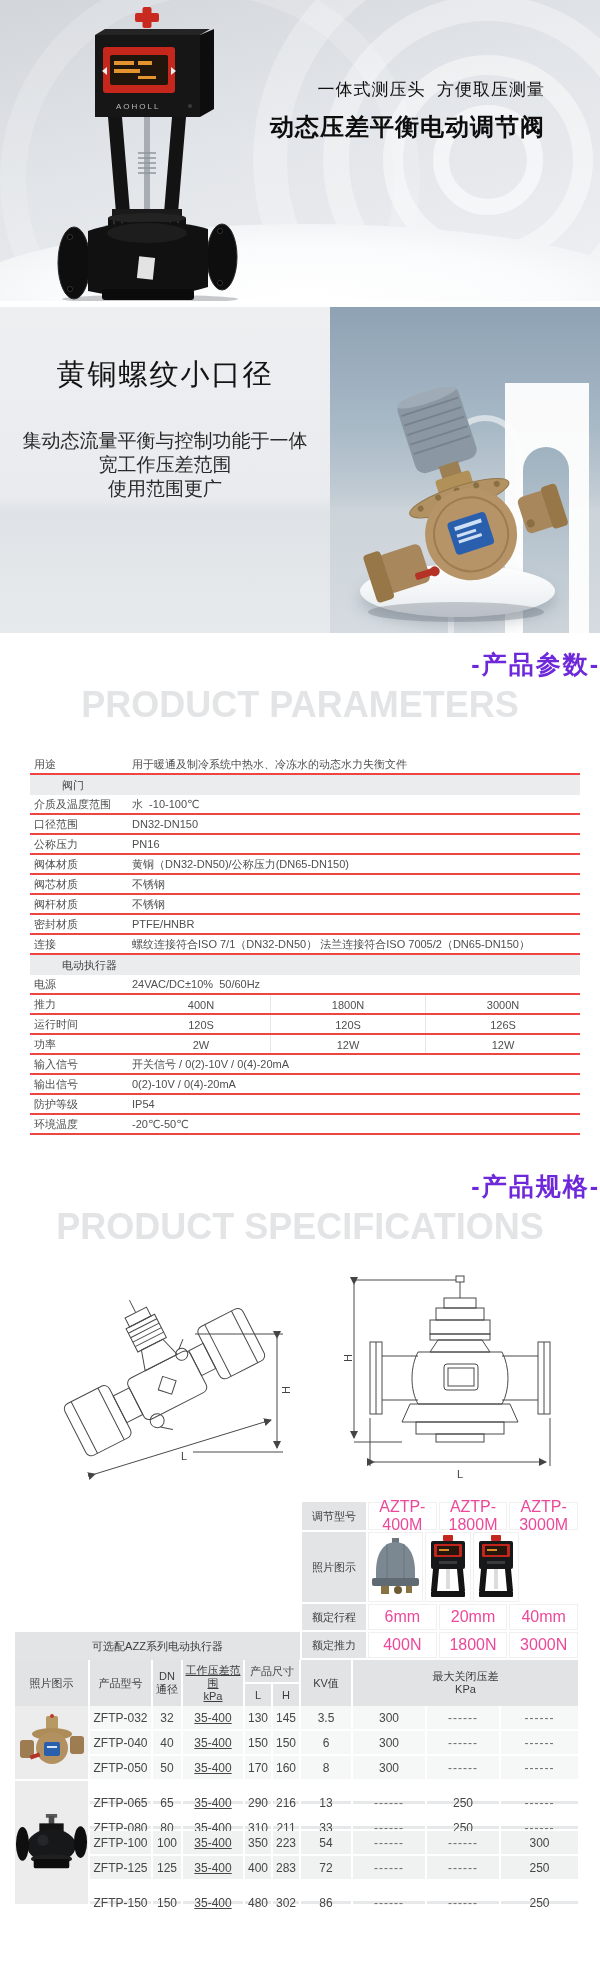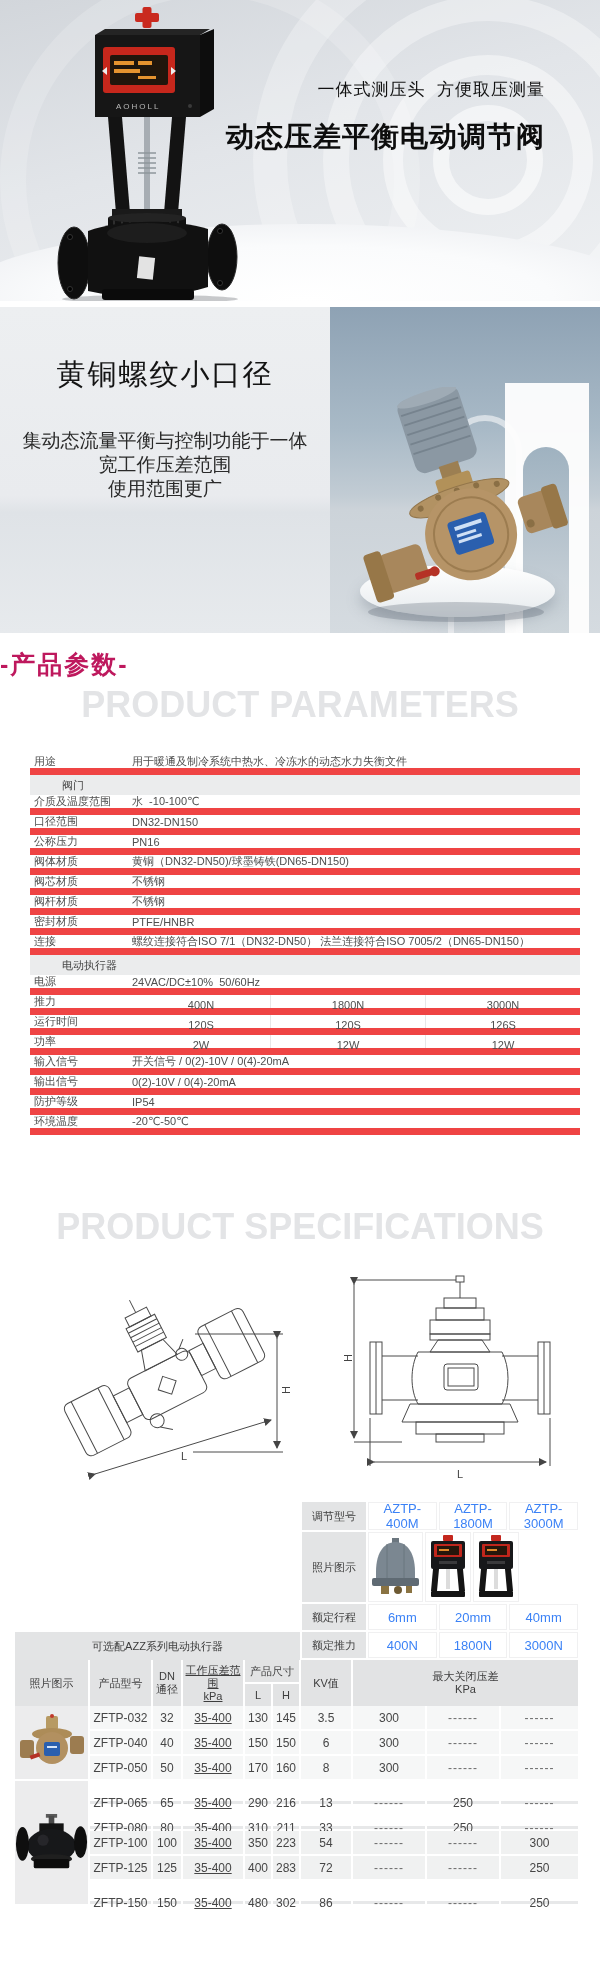--- a/index.html
+++ b/index.html
@@ -12,21 +12,21 @@
   .ring{position:absolute;border-radius:50%;border:16px solid rgba(255,255,255,.55);}
   .r1{width:110px;height:110px;left:433px;top:105px;}
   .r2{width:210px;height:210px;left:383px;top:55px;border-width:20px;border-color:rgba(255,255,255,.45);}
   .r3{width:330px;height:330px;left:323px;top:-5px;border-width:26px;border-color:rgba(255,255,255,.35);}
   .r4{width:470px;height:470px;left:253px;top:-75px;border-width:34px;border-color:rgba(255,255,255,.28);}
   .r5{width:420px;height:420px;left:0px;top:-30px;border:26px solid rgba(255,255,255,.18);}
   .hero-floor{position:absolute;left:-45px;top:224px;width:700px;height:150px;border-radius:50%;
         background:radial-gradient(ellipse at center,#ffffff 0%,#fafbfc 50%,#e8eaee 100%);}
   .hero-text{position:absolute;right:55px;top:78px;text-align:right;z-index:5;}
   .hero-tagline{font-size:17px;color:#111;white-space:pre;letter-spacing:1px;}
-  .hero-title{margin-top:17px;font-size:28px;font-weight:700;color:#0d0d0d;letter-spacing:1px;}
+  .hero-title{margin-top:10px;font-size:24px;font-weight:700;color:#0d0d0d;letter-spacing:1px;}
   .hero-svg{position:absolute;left:50px;top:5px;z-index:4;}
 
   
   .feature{position:absolute;left:0;top:307px;width:600px;height:326px;
         background:linear-gradient(180deg,#edeff1 0%,#e9ebee 58%,#dfe3e7 63%,#e7eaed 100%);}
   .feature-text{position:absolute;left:0;top:48px;width:330px;text-align:center;}
   .feature-title{font-size:29px;font-weight:500;color:#141414;letter-spacing:2px;}
   .feature-lines{margin-top:34px;font-size:19px;color:#2a2a2a;line-height:24px;}
   .photo{position:absolute;left:330px;top:0;width:270px;height:326px;overflow:hidden;
         background:linear-gradient(180deg,#8ea2b4 0%,#a9bac7 38%,#c2ccd4 58%,#ccd3d9 62%,#d5dbe0 100%);}
@@ -34,46 +34,46 @@
         border:6px solid rgba(255,255,255,.55);border-bottom:none;border-radius:42px 42px 0 0;}
   .arch-panel{position:absolute;left:175px;top:76px;width:84px;height:250px;background:rgba(253,253,253,.96);}
   .arch-open{position:absolute;left:193px;top:140px;width:46px;height:186px;border-radius:23px 23px 0 0;
         background:linear-gradient(180deg,#9fb2c0 0%,#c2ccd4 70%,#cdd5da 100%);}
   .podium{position:absolute;left:30px;top:258px;width:195px;height:52px;border-radius:50%;
         background:linear-gradient(180deg,#ffffff 0%,#eef1f3 70%,#e2e7ea 100%);
         box-shadow:0 8px 14px rgba(110,120,132,.35);}
   .feature-svg{position:absolute;left:8px;top:80px;}
 
   
-  .sec-title{position:absolute;width:600px;text-align:left;font-weight:700;color:#be185d;
+  .sec-title{position:absolute;width:600px;text-align:right;font-weight:700;color:#6d28d9;
         font-size:25px;letter-spacing:2px;z-index:3;}
   .sec-mark{position:absolute;width:600px;text-align:center;font-weight:700;color:#e3e4e6;
         font-size:36px;letter-spacing:0;white-space:nowrap;z-index:1;}
   .t-params{top:648px;} .m-params{top:684px;}
   .t-specs{top:1170px;} .m-specs{top:1206px;}
 
   
   .params{position:absolute;left:30px;top:755px;width:550px;font-size:11px;color:#4f4f4f;}
-  .prow{display:flex;height:20px;align-items:center;border-bottom:7px solid #ef4444;}
+  .prow{display:flex;height:20px;align-items:center;border-bottom:2px solid #ef4444;}
   .prow.section{background:#ebeced;border-bottom:none;color:#454545;padding-left:28px;}
   .plabel{width:102px;padding-left:4px;flex:none;}
   .pvalue{flex:1;white-space:pre-wrap;}
   .pcol{text-align:center;border-left:1px solid #e7e7e8;height:100%;line-height:20px;}
   .pc1{width:138px;border-left:none;} .pc2{width:155px;} .pc3{width:155px;}
 
   
   .draw{position:absolute;}
   .dsvg text{font-size:11px;fill:#444;}
 
   
   .aztp{position:absolute;left:302px;top:1502px;width:278px;font-size:11px;color:#3d3d3d;}
   .arow{display:flex;}
   .acell{border-right:2px solid #fff;border-bottom:2px solid #fff;display:flex;align-items:center;justify-content:center;text-align:center;background:#fff;box-shadow:inset 0 0 0 1px #f0f0f1;}
   .alabel{width:66px;flex:none;background:#e3e4e5;box-shadow:none;}
-  .aval{flex:1;font-size:13px;color:#3b82f6;}
+  .aval{flex:1;font-size:16px;color:#ec4899;}
   .h30{height:30px;} .h72{height:72px;} .h28{height:28px;}
 
   .azz-opt{position:absolute;left:15px;top:1632px;width:285px;height:28px;background:#e3e4e5;
         display:flex;align-items:center;justify-content:center;font-size:11px;color:#3d3d3d;}
 
   
   .azz-head{position:absolute;left:15px;top:1660px;width:565px;height:46px;display:flex;font-size:11px;color:#3d3d3d;}
   .hcell{background:#e2e3e4;border-right:2px solid #fff;display:flex;align-items:center;justify-content:center;
         text-align:center;white-space:pre-line;line-height:13px;}
   .hsize{flex-direction:column;padding:0;justify-content:stretch;}
@@ -212,21 +212,21 @@
     <div class="prow">
         <div class="plabel">口径范围</div>
         <div class="pvalue">DN32-DN150</div>
       </div>
     <div class="prow">
         <div class="plabel">公称压力</div>
         <div class="pvalue">PN16</div>
       </div>
     <div class="prow">
         <div class="plabel">阀体材质</div>
-        <div class="pvalue">黄铜（DN32-DN50)/球墨铸铁(DN65-DN150)</div>
+        <div class="pvalue">黄铜（DN32-DN50)/公称压力(DN65-DN150)</div>
       </div>
     <div class="prow">
         <div class="plabel">阀芯材质</div>
         <div class="pvalue">不锈钢</div>
       </div>
     <div class="prow">
         <div class="plabel">阀杆材质</div>
         <div class="pvalue">不锈钢</div>
       </div>
     <div class="prow">
@@ -274,20 +274,21 @@
         <div class="plabel">防护等级</div>
         <div class="pvalue">IP54</div>
       </div>
     <div class="prow">
         <div class="plabel">环境温度</div>
         <div class="pvalue">-20℃-50℃</div>
       </div>
   </div>
 
   <div class="sec-mark m-specs">PRODUCT SPECIFICATIONS</div>
+  <div class="sec-title t-specs">-产品规格-</div>
 
   <svg class="draw dsvg" style="left:45px;top:1272px;" width="250" height="218" viewBox="0 0 250 218">
     <defs>
         <marker id="ah1" markerWidth="8" markerHeight="8" refX="7" refY="4" orient="auto">
           <path d="M0,0L8,4L0,8z" fill="#444"></path>
         </marker>
       </defs>
     <g fill="none" stroke="#4a4a4a" stroke-width="1">
       <g transform="rotate(-27 120 120)">
         <rect x="22" y="86" width="50" height="58" rx="6"></rect>

